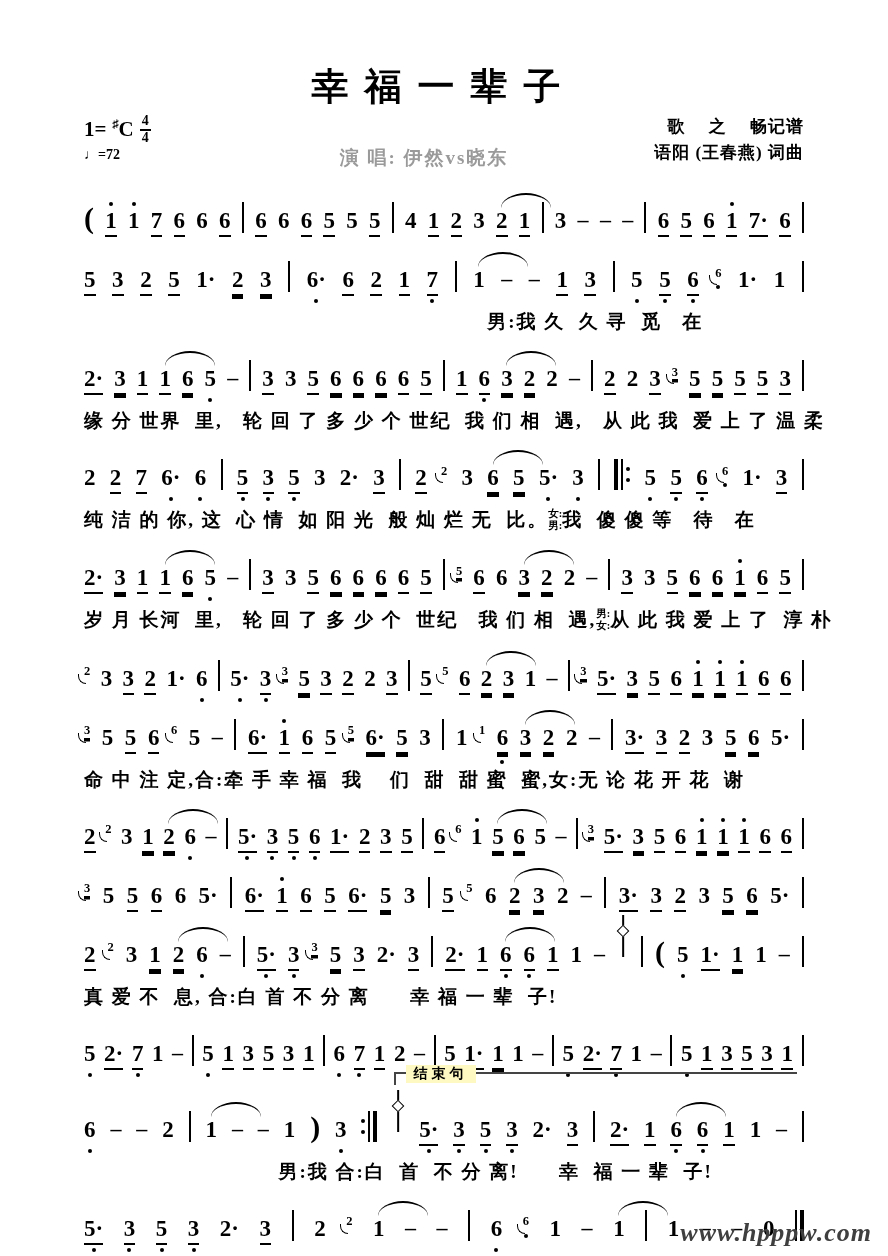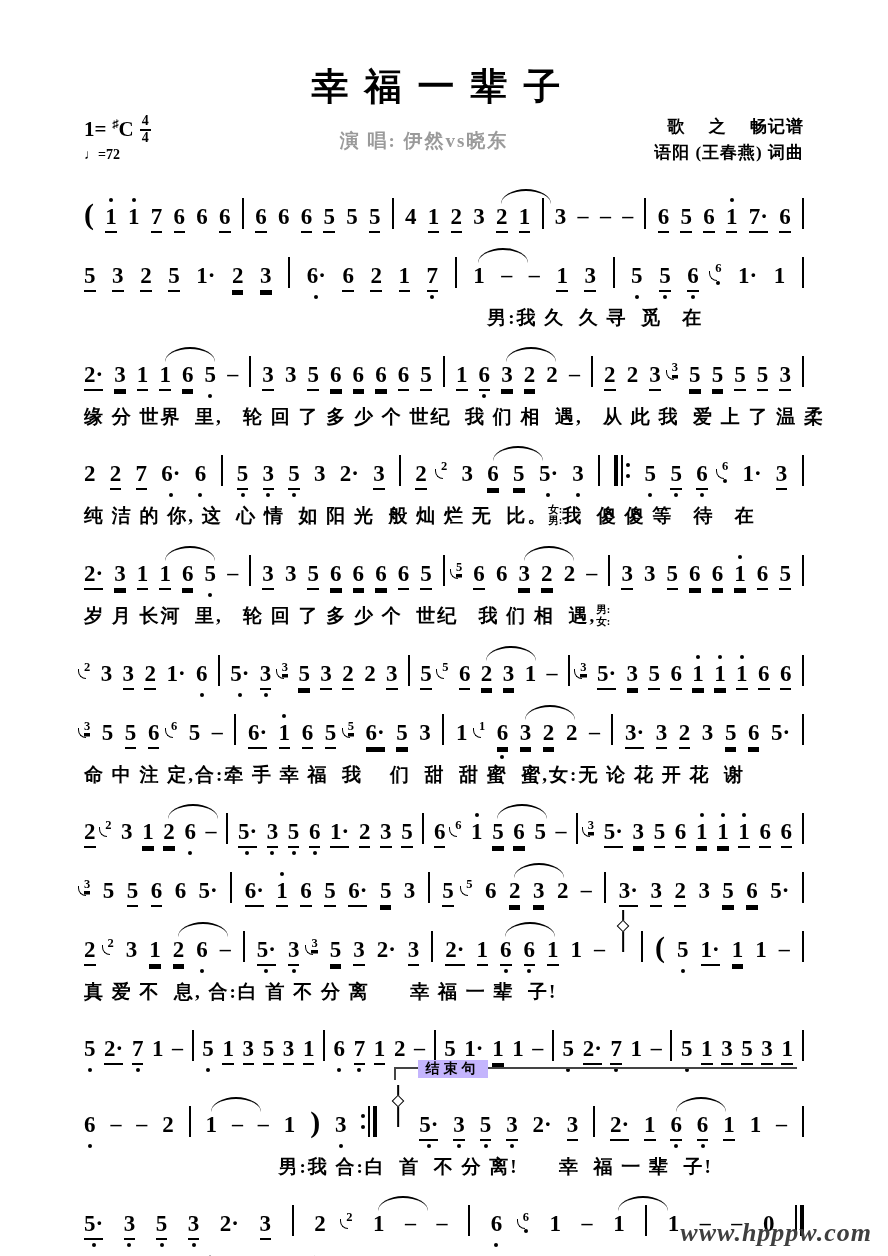--- a/index.html
+++ b/index.html
@@ -10,21 +10,21 @@
 
   
   .title{text-align:center;font-size:37px;font-weight:bold;letter-spacing:16px;margin-top:46px;}
   .hrow{display:flex;justify-content:space-between;align-items:flex-start;margin-top:2px;}
   .hleft{width:180px;}
   .keysig{font-size:21px;font-weight:bold;display:flex;align-items:center;gap:6px;}
   .keysig sup{font-size:12px;vertical-align:super;}
   .frac{display:inline-flex;flex-direction:column;align-items:center;font-size:14px;line-height:1.05;font-weight:bold;}
   .frac .top{border-bottom:2px solid #000;padding:0 2px;}
   .tempo{font-size:14px;font-weight:bold;margin-top:2px;}
-  .performer{color:#9a9a9a;font-size:19px;font-weight:bold;text-align:left;margin-top:14px;letter-spacing:2px;}
+  .performer{color:#9a9a9a;font-size:19px;font-weight:bold;text-align:left;margin-top:31px;letter-spacing:2px;}
   .credits{font-size:17px;font-weight:bold;text-align:right;line-height:1.55;width:220px;letter-spacing:1px;}
 
   
   #score{margin-top:14px;}
   .lineblock{position:relative;margin-top:9px;}
   .lineblock.lbl{margin-top:26px;}
   .mrow{display:flex;justify-content:space-between;align-items:flex-end;height:50px;}
   .nt{position:relative;display:inline-block;font-weight:bold;font-size:23px;line-height:1;}
   .num{display:inline-block;line-height:1;padding-bottom:3px;}
   .u1{box-shadow:0 2px 0 0 #000;}
@@ -48,21 +48,21 @@
   .rdots i{width:4px;height:4px;background:#000;border-radius:50%;}
   .coda{position:relative;width:12px;height:42px;margin-bottom:12px;}
   .coda::before{content:"";position:absolute;left:50%;top:0;bottom:0;width:1.7px;background:#000;transform:translateX(-50%);}
   .coda::after{content:"";position:absolute;left:50%;top:38%;width:7px;height:7px;border:1.7px solid #000;background:#fff;
                transform:translate(-50%,-50%) rotate(45deg);}
   .lrow{margin-top:16px;font-size:19px;font-weight:bold;white-space:pre;letter-spacing:2px;line-height:1.25;min-height:24px;}
   .stack{display:inline-flex;flex-direction:column;vertical-align:middle;font-size:10.5px;letter-spacing:0;
          line-height:1.12;transform:translateY(-2px);font-weight:bold;}
   .endlabel{position:absolute;left:43%;right:1%;top:-22px;height:14px;border-top:2px solid #444;}
   .endlabel::before{content:"";position:absolute;left:0;top:0;width:2px;height:11px;background:#444;}
-  .endlabel span{position:absolute;left:24px;top:-9px;background:#c4b5fd;padding:0 8px;font-size:14px;font-weight:bold;letter-spacing:4px;}
+  .endlabel span{position:absolute;left:12px;top:-9px;background:#fef9c3;padding:0 8px;font-size:14px;font-weight:bold;letter-spacing:4px;}
   .watermark{position:absolute;right:16px;bottom:8px;font-size:26px;font-weight:bold;font-style:italic;
              color:#3f3f3f;letter-spacing:1px;}
 </style>
 </head>
 <body>
 
 <div class="page">
   <div class="inner">
 
     <div class="title">幸福一辈子</div>
@@ -267,21 +267,21 @@
             <span class="nt"><span class="num u1">3</span></span>
             <span class="nt"><span class="num ">3</span></span>
             <span class="nt"><span class="num u1">5</span></span>
             <span class="nt"><span class="num u2">6</span></span>
             <span class="nt"><span class="num u2">6</span></span>
             <span class="nt"><span class="num u2">1</span><span class="da" style="top: -7px;"></span></span>
             <span class="nt"><span class="num u1">6</span></span>
             <span class="nt"><span class="num u1">5</span></span>
             <span class="bar"></span>
           </div>
-          <div class="lrow"><span>岁 月 长河  里,   轮 回 了 多 少 个  世纪   我 们 相  遇,</span><span class="stack"><span>男:</span><span>女:</span></span></div>
+          <div class="lrow"><span>岁 月 长河  里,   轮 回 了 多 少 个  世纪   我 们 相  遇,</span><span class="stack"><span>男:</span><span>女:</span></span><span>从 此 我 爱 上 了  淳 朴</span></div>
         </div>
         <div class="lineblock">
           <div class="mrow">
             <span class="nt gr"><span class="num ">2</span></span>
             <span class="nt"><span class="num ">3</span></span>
             <span class="nt"><span class="num u1">3</span></span>
             <span class="nt"><span class="num u1">2</span></span>
             <span class="nt"><span class="num ">1·</span></span>
             <span class="nt"><span class="num ">6</span><span class="db" style="bottom: -9px;"></span></span>
             <span class="bar"></span>

